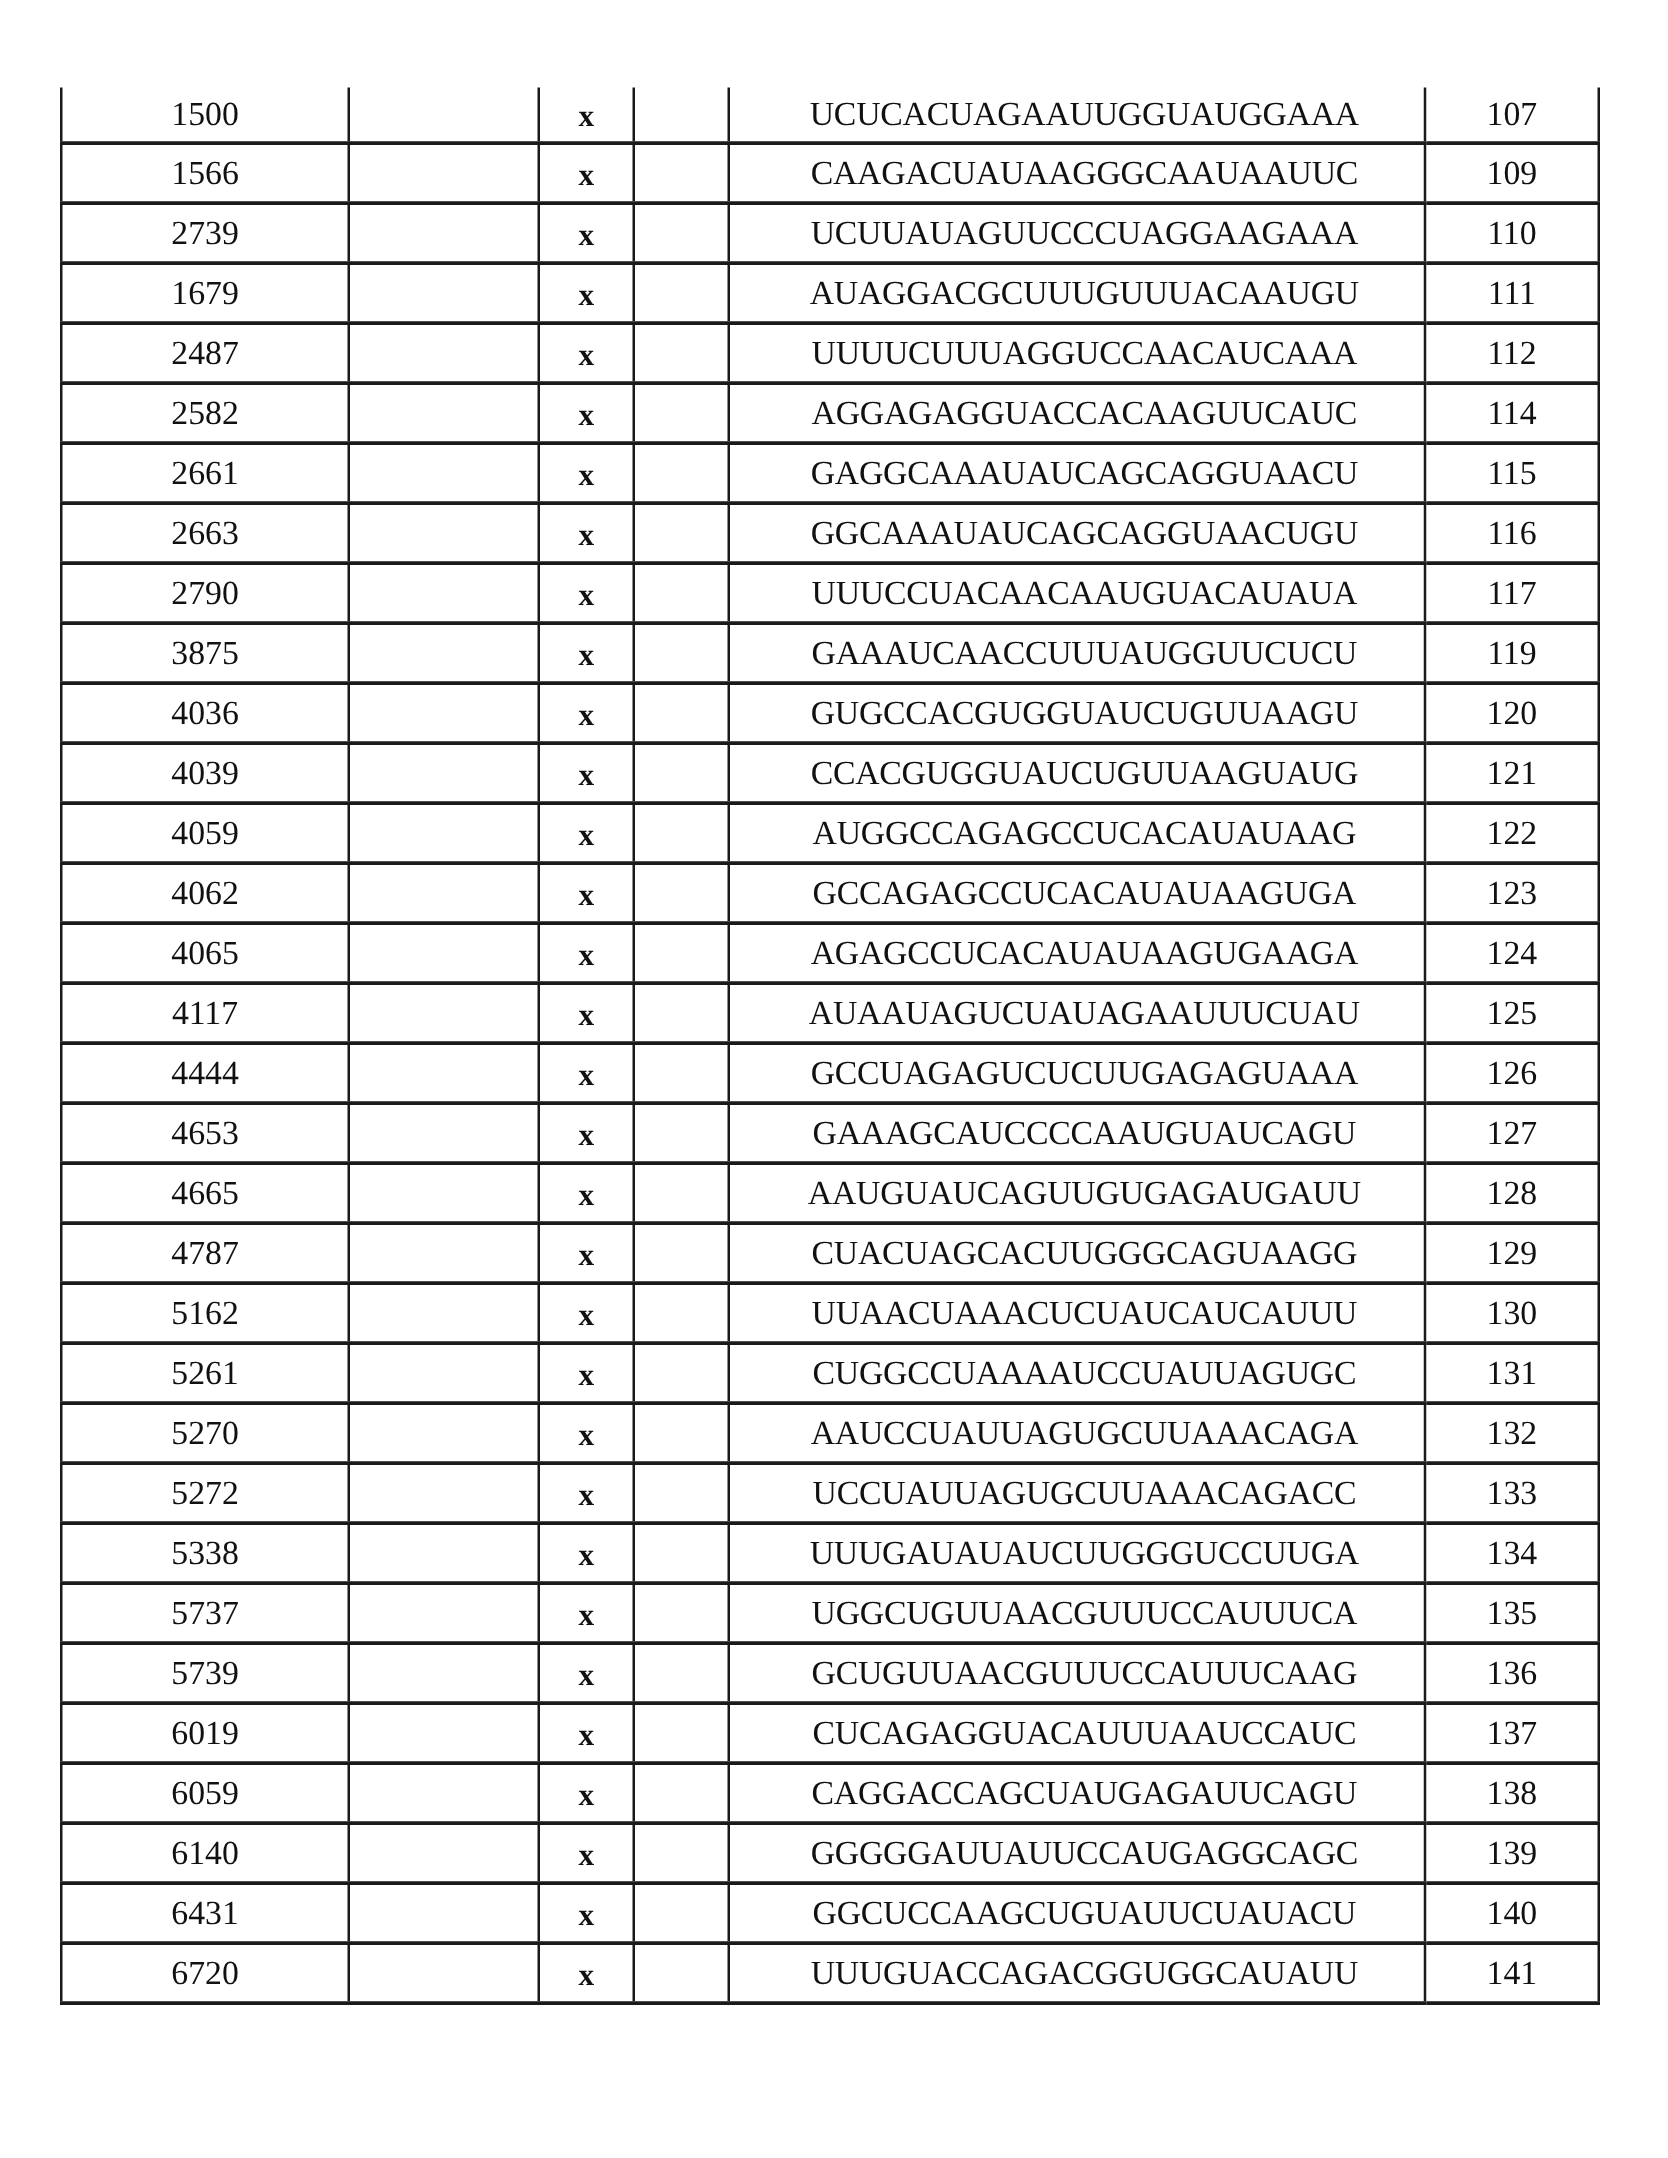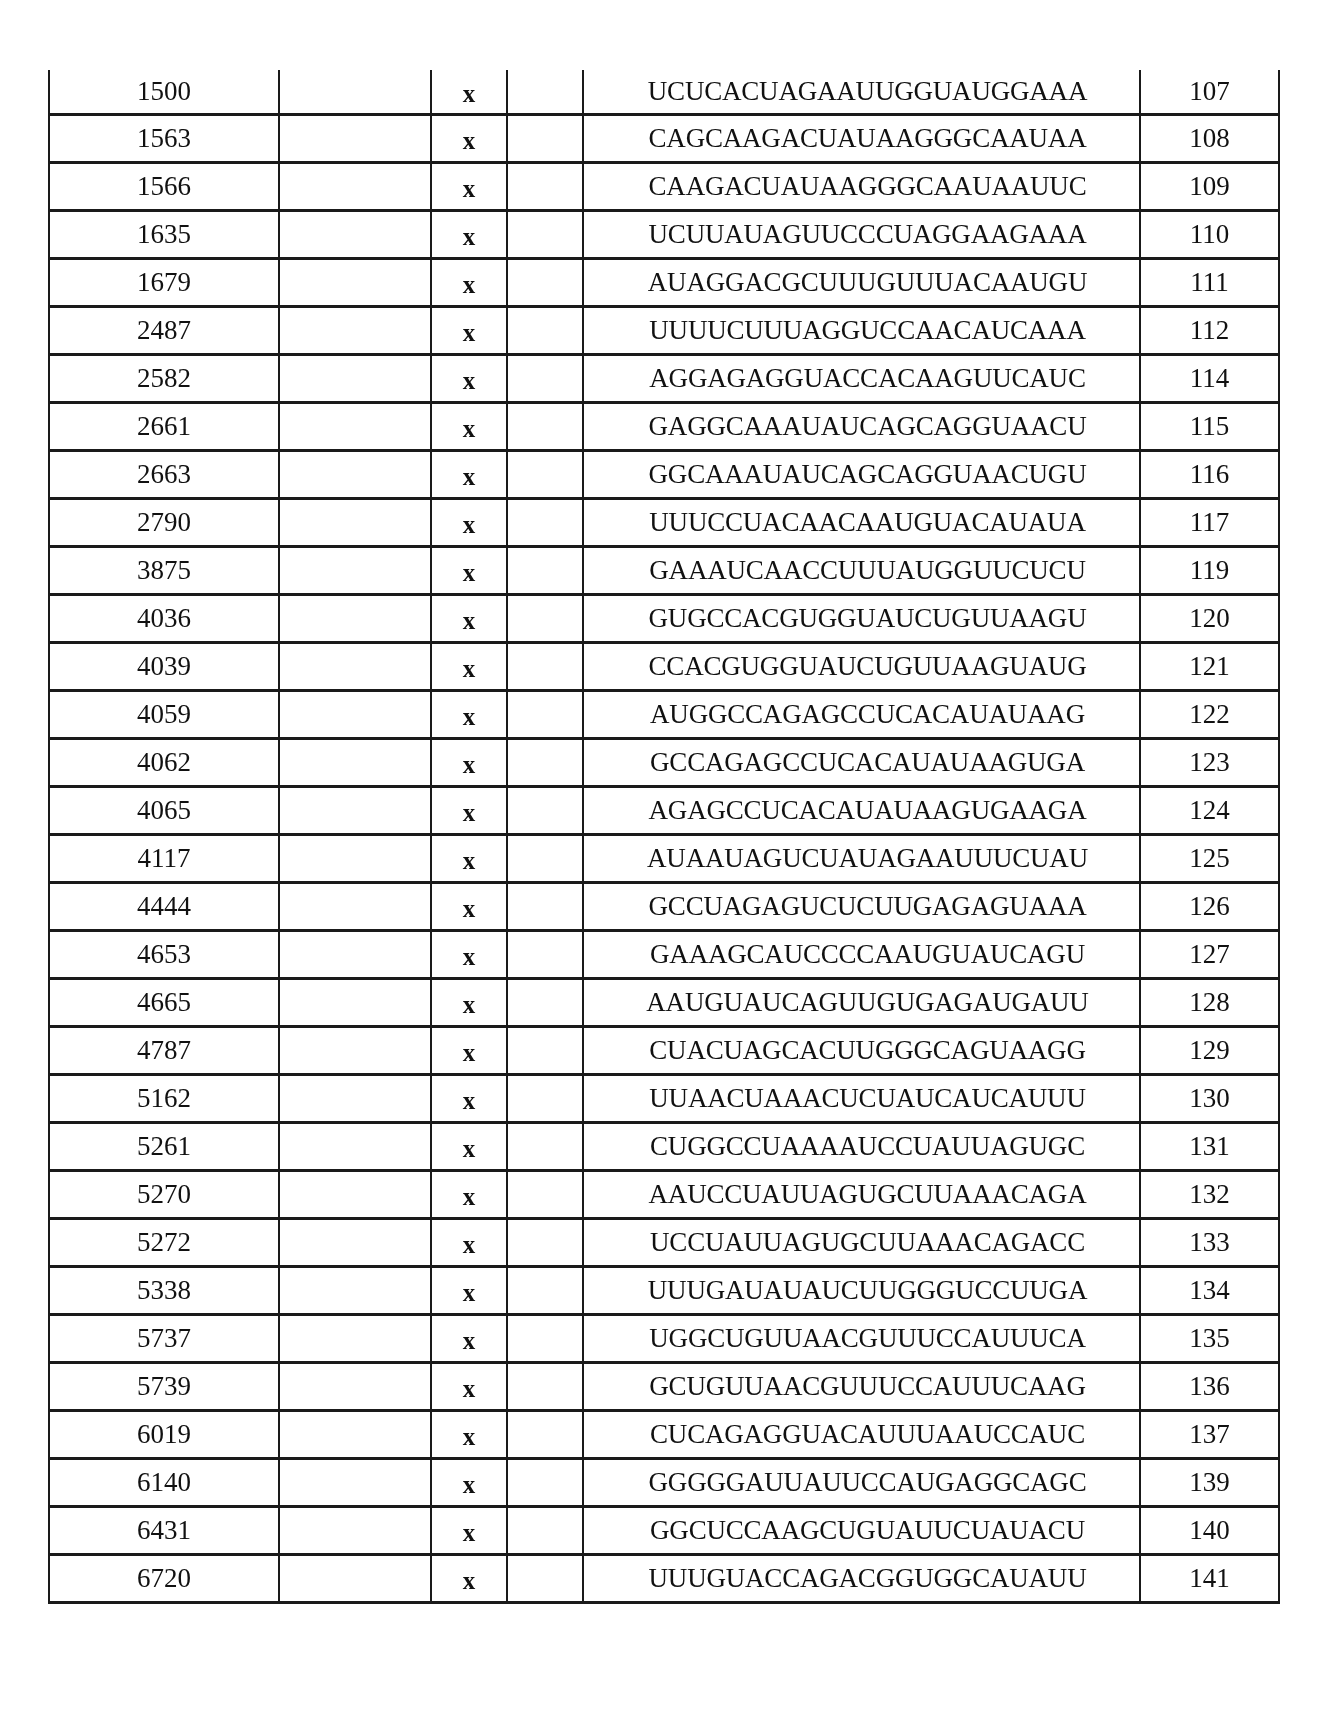--- a/index.html
+++ b/index.html
@@ -72,37 +72,29 @@
   <tbody id="seq-body">
       <tr>
         <td class="pos">1500</td>
         <td class="blank"></td>
         <td class="mark">x</td>
         <td class="blank"></td>
         <td class="seq">UCUCACUAGAAUUGGUAUGGAAA</td>
         <td class="sid">107</td>
       </tr>
       <tr>
-        <td class="pos">1563</td>
-        <td class="blank"></td>
-        <td class="mark">x</td>
-        <td class="blank"></td>
-        <td class="seq">CAGCAAGACUAUAAGGGCAAUAA</td>
-        <td class="sid">108</td>
-      </tr>
-      <tr>
         <td class="pos">1566</td>
         <td class="blank"></td>
         <td class="mark">x</td>
         <td class="blank"></td>
         <td class="seq">CAAGACUAUAAGGGCAAUAAUUC</td>
         <td class="sid">109</td>
       </tr>
       <tr>
-        <td class="pos">1635</td>
+        <td class="pos">2739</td>
         <td class="blank"></td>
         <td class="mark">x</td>
         <td class="blank"></td>
         <td class="seq">UCUUAUAGUUCCCUAGGAAGAAA</td>
         <td class="sid">110</td>
       </tr>
       <tr>
         <td class="pos">1679</td>
         <td class="blank"></td>
         <td class="mark">x</td>
@@ -294,20 +286,28 @@
         <td class="seq">GCUGUUAACGUUUCCAUUUCAAG</td>
         <td class="sid">136</td>
       </tr>
       <tr>
         <td class="pos">6019</td>
         <td class="blank"></td>
         <td class="mark">x</td>
         <td class="blank"></td>
         <td class="seq">CUCAGAGGUACAUUUAAUCCAUC</td>
         <td class="sid">137</td>
+      </tr>
+      <tr>
+        <td class="pos">6059</td>
+        <td class="blank"></td>
+        <td class="mark">x</td>
+        <td class="blank"></td>
+        <td class="seq">CAGGACCAGCUAUGAGAUUCAGU</td>
+        <td class="sid">138</td>
       </tr>
       <tr>
         <td class="pos">6140</td>
         <td class="blank"></td>
         <td class="mark">x</td>
         <td class="blank"></td>
         <td class="seq">GGGGGAUUAUUCCAUGAGGCAGC</td>
         <td class="sid">139</td>
       </tr>
       <tr>

